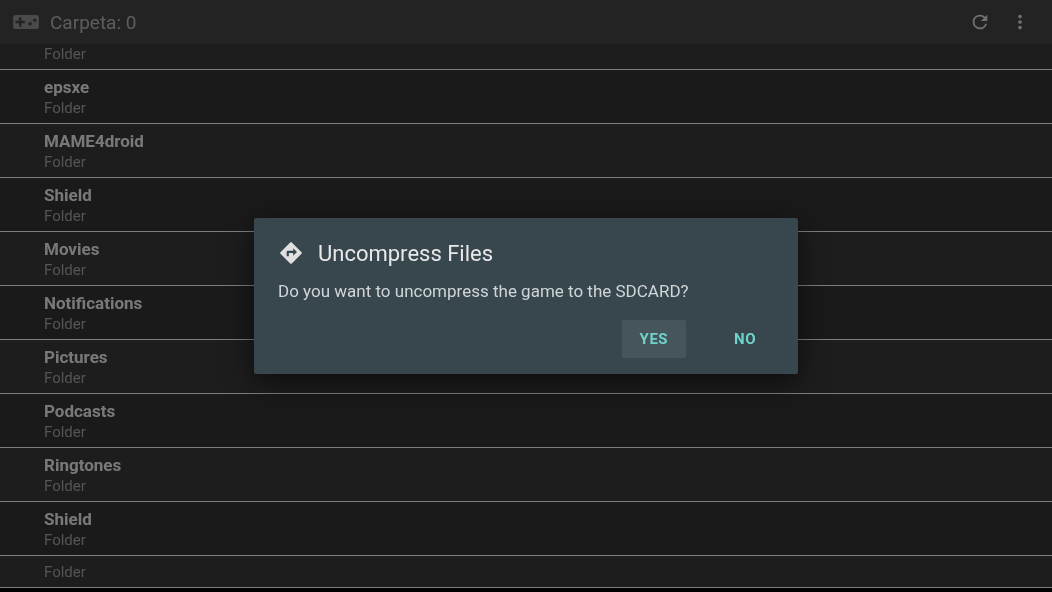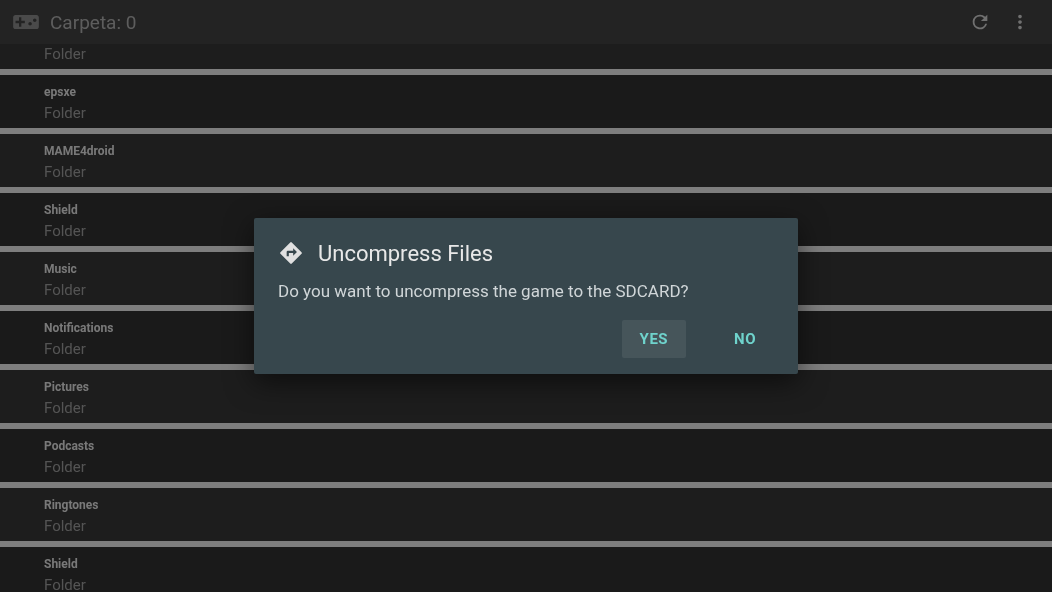--- a/index.html
+++ b/index.html
@@ -38,28 +38,28 @@
       color: #ccc;
       cursor: pointer;
     }
     .action-bar .action-btn svg { width: 22px; height: 22px; }
     .file-list {
       height: calc(592px - 44px);
       overflow: hidden;
     }
     .file-item {
       padding: 6px 6px 5px 44px;
-      border-bottom: 6px solid #e5e5e5;
+      border-bottom: 1px solid #e5e5e5;
       background: #333;
     }
     .file-item:nth-child(odd) { background: #353535; }
     .file-item:nth-child(even) { background: #313131; }
     .file-item .item-title {
       color: #ddd;
-      font-size: 12px;
+      font-size: 17px;
       font-weight: bold;
       line-height: 22px;
     }
     .file-item .item-subtitle {
       color: #999;
       font-size: 15px;
       line-height: 20px;
     }
     .file-item.first-partial {
       padding-top: 0;
@@ -152,21 +152,21 @@
     </div>
     <div class="file-item">
       <div class="item-title">MAME4droid</div>
       <div class="item-subtitle">Folder</div>
     </div>
     <div class="file-item">
       <div class="item-title">Shield</div>
       <div class="item-subtitle">Folder</div>
     </div>
     <div class="file-item">
-      <div class="item-title">Music</div>
+      <div class="item-title">Movies</div>
       <div class="item-subtitle">Folder</div>
     </div>
     <div class="file-item">
       <div class="item-title">Notifications</div>
       <div class="item-subtitle">Folder</div>
     </div>
     <div class="file-item">
       <div class="item-title">Pictures</div>
       <div class="item-subtitle">Folder</div>
     </div>

